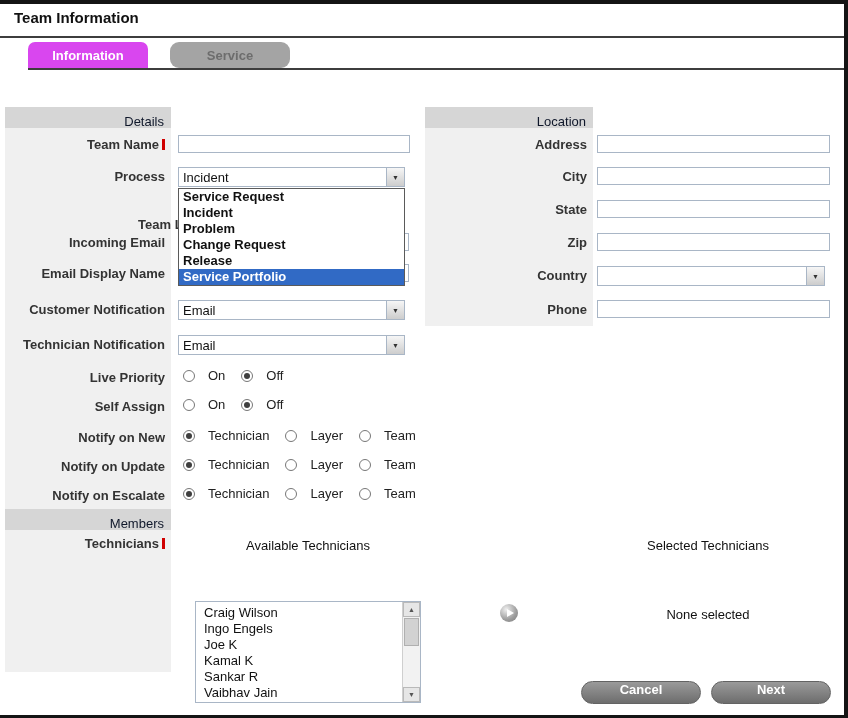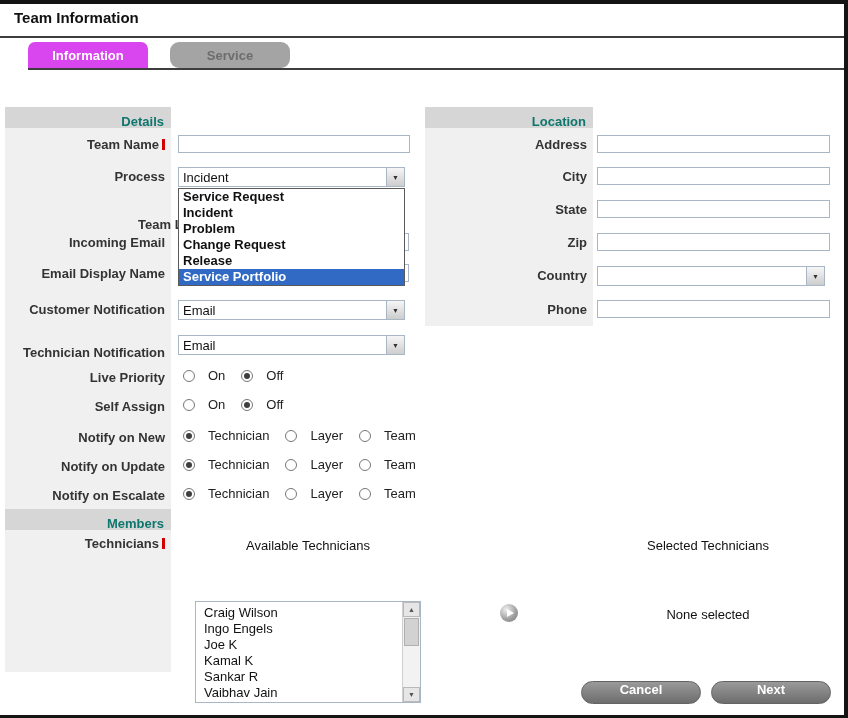--- a/index.html
+++ b/index.html
@@ -9,21 +9,21 @@
   .frame-top{left:0;top:0;width:100%;height:4px;background:#141414;}
   .frame-right{right:0;top:0;width:4px;height:100%;background:#141414;}
   .frame-bottom{left:0;bottom:0;width:100%;height:3px;background:#141414;}
   .title{left:14px;top:9px;font-size:15px;font-weight:bold;color:#111;}
   .rule1{left:0;top:36px;right:4px;height:2px;background:#3d3d3d;}
   .rule2{left:28px;top:68px;right:4px;height:2px;background:#3d3d3d;}
   .tab{top:42px;width:120px;height:26px;border-radius:7px 7px 0 0;display:flex;
        align-items:center;justify-content:center;font-size:13px;font-weight:bold;cursor:pointer;}
   .tab.active{background:#d946ef;color:#ffffff;}
   .tab.inactive{background:#a4a4a4;color:#6d6d6d;}
-  .sec-header{height:29px;background:#d6d6d6;font-size:13px;font-weight:bold;color:#0f766e;
+  .sec-header{height:29px;background:#d6d6d6;font-size:13px;font-weight:normal;color:#0f172a;
        display:flex;align-items:center;justify-content:flex-end;padding-right:7px;box-sizing:border-box;}
   .label-col{background:#f0f0f0;}
   .flabel{font-size:13px;font-weight:bold;color:#333;text-align:right;line-height:16px;}
   .req{display:inline-block;width:3px;height:11px;background:#d00000;margin-left:3px;vertical-align:-1px;}
   .tinput{box-sizing:border-box;height:18px;border:1px solid #a9b6c6;background:#fff;
        font:13px "Liberation Sans",sans-serif;padding:0 3px;}
   .select{box-sizing:border-box;height:20px;border:1px solid #a9b6c6;background:#fff;
        display:flex;align-items:center;cursor:pointer;}
   .select-value{flex:1;font-size:13px;color:#111;padding-left:4px;white-space:nowrap;overflow:hidden;}
   .select-btn{width:17px;align-self:stretch;background:linear-gradient(#f6f6f6,#cdcdcd);
@@ -92,21 +92,21 @@
   <div class="abs label-col" style="left:425px;top:128px;width:168px;height:198px;"></div>
 
   <div class="abs flabel" style="left:5px;top:137px;width:160px;">
     <span>Team Name</span><span class="req"></span>
   </div>
   <div class="abs flabel" style="left:5px;top:169px;width:160px;">Process</div>
   <div class="abs flabel" style="left:5px;top:217px;width:160px;padding-left:40px;">Team Lead</div>
   <div class="abs flabel" style="left:5px;top:235px;width:160px;">Incoming Email</div>
   <div class="abs flabel" style="left:5px;top:266px;width:160px;">Email Display Name</div>
   <div class="abs flabel" style="left:5px;top:302px;width:160px;">Customer Notification</div>
-  <div class="abs flabel" style="left:5px;top:337px;width:160px;margin-top:8px;">Technician Notification</div>
+  <div class="abs flabel" style="left:5px;top:337px;width:160px;">Technician Notification</div>
   <div class="abs flabel" style="left:5px;top:370px;width:160px;">Live Priority</div>
   <div class="abs flabel" style="left:5px;top:399px;width:160px;">Self Assign</div>
   <div class="abs flabel" style="left:5px;top:430px;width:160px;">Notify on New</div>
   <div class="abs flabel" style="left:5px;top:459px;width:160px;">Notify on Update</div>
   <div class="abs flabel" style="left:5px;top:488px;width:160px;">Notify on Escalate</div>
 
   <input class="abs tinput" style="left: 178px; top: 135px; width: 232px;">
 
   <div class="abs select" style="left:178px;top:167px;width:227px;">
     <span class="select-value">Incident</span>

